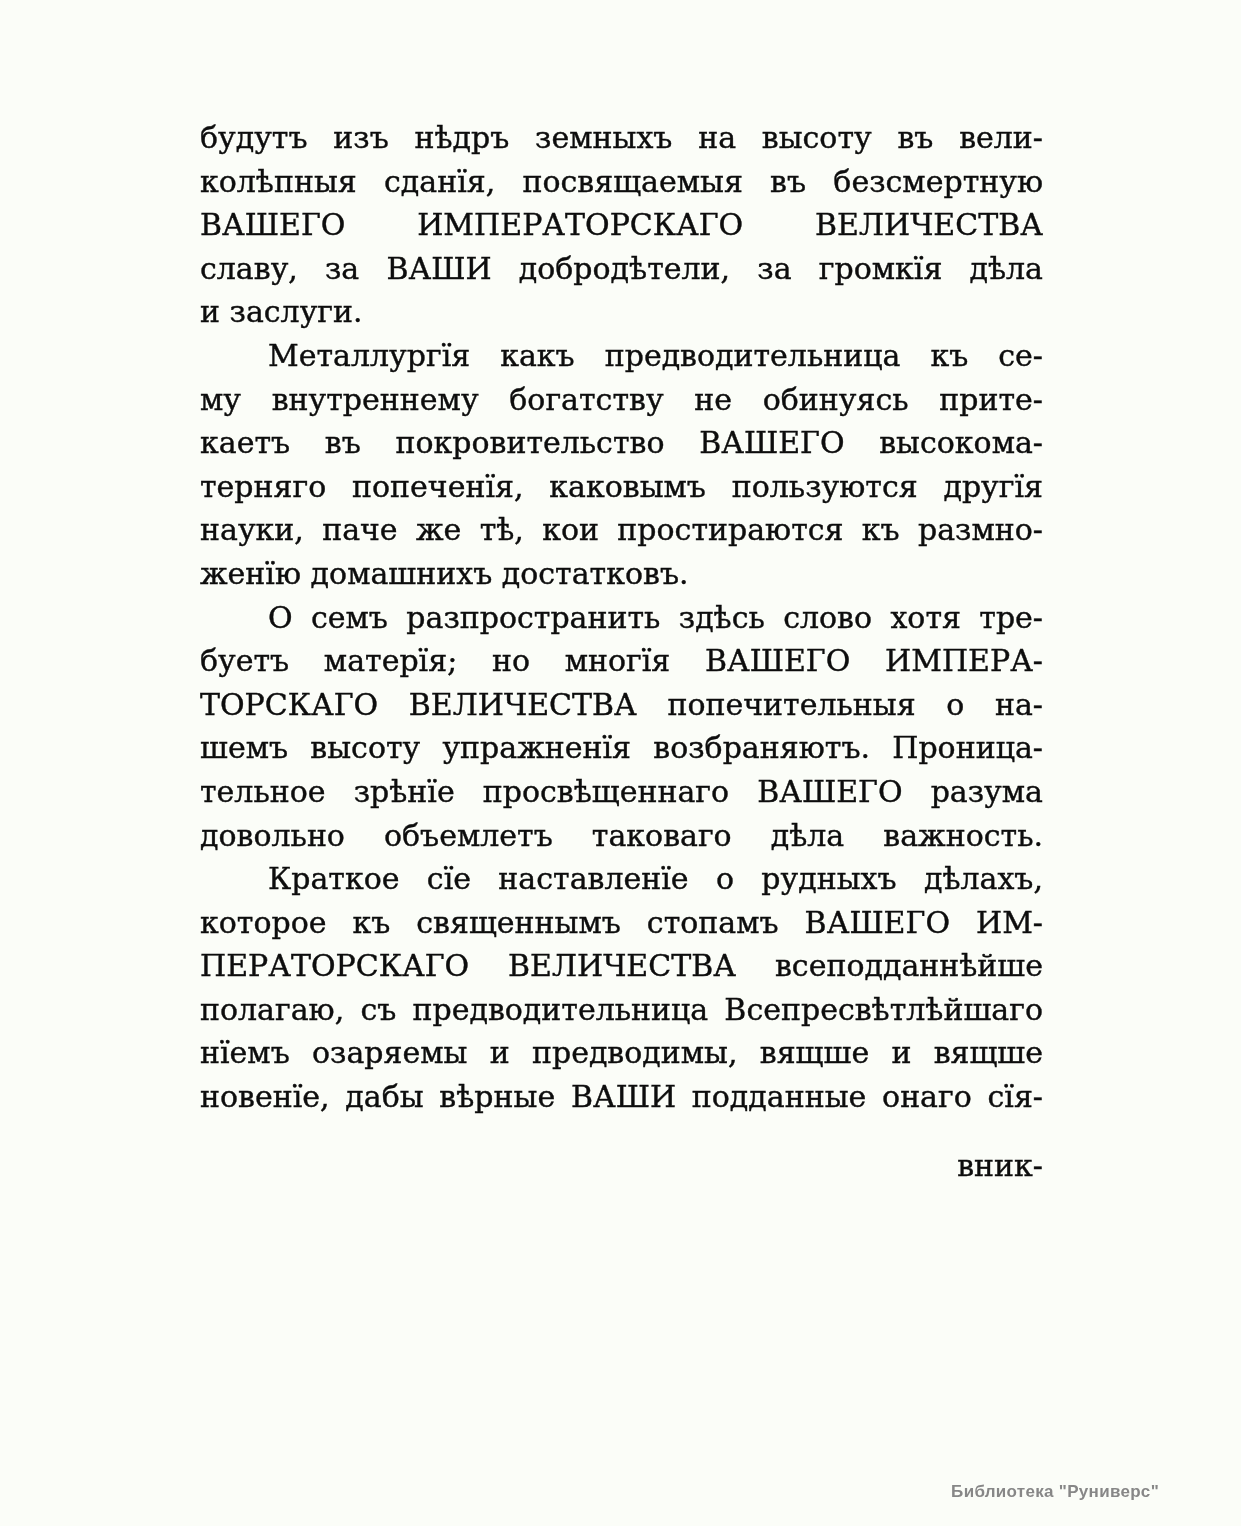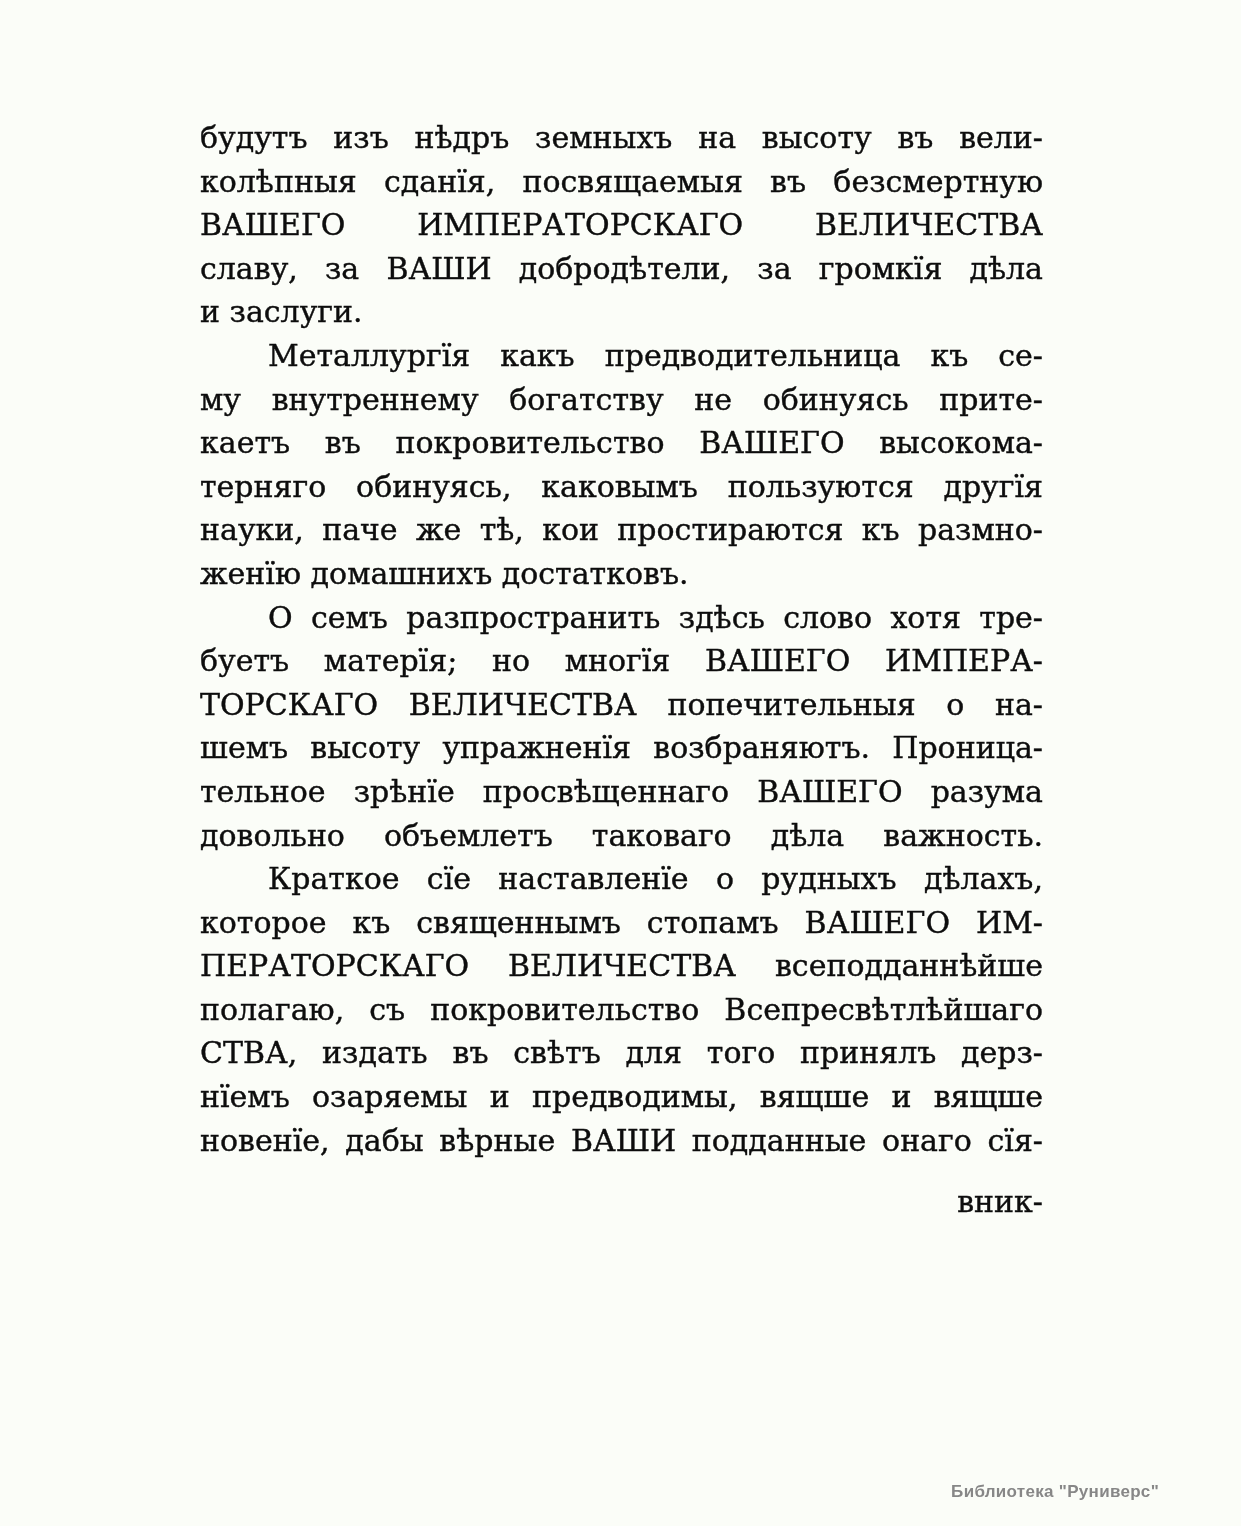--- a/index.html
+++ b/index.html
@@ -40,21 +40,21 @@
   .text-line.no-just {
     text-align: right;
     text-align-last: left;
   }
   .text-line.indent {
     text-indent: 68px;
   }
   .catchword-line {
     text-align: left;
     text-align-last: right;
-    margin-top: 18px;
+    margin-top: 25px;
   }
   .watermark {
     position: absolute;
     right: 82px;
     bottom: 24px;
     font-family: "Liberation Sans", sans-serif;
     font-weight: bold;
     font-size: 17px;
     color: #878787;
     letter-spacing: 0.3px;
@@ -71,38 +71,37 @@
         <div class="text-line">будутъ изъ нѣдръ земныхъ на высоту въ вели-</div>
         <div class="text-line">колѣпныя сданїя, посвящаемыя въ безсмертную</div>
         <div class="text-line">ВАШЕГО ИМПЕРАТОРСКАГО ВЕЛИЧЕСТВА</div>
         <div class="text-line">славу, за ВАШИ добродѣтели, за громкїя дѣла</div>
         <div class="text-line no-just">и заслуги.</div>
       </div>
       <div class="paragraph">
         <div class="text-line indent">Металлургїя какъ предводительница къ се-</div>
         <div class="text-line">му внутреннему богатству не обинуясь прите-</div>
         <div class="text-line">каетъ въ покровительство ВАШЕГО высокома-</div>
-        <div class="text-line">терняго обинуясь, каковымъ пользуются другїя</div>
+        <div class="text-line">терняго попеченїя, каковымъ пользуются другїя</div>
         <div class="text-line">науки, паче же тѣ, кои простираются къ размно-</div>
         <div class="text-line no-just">женїю домашнихъ достатковъ.</div>
       </div>
       <div class="paragraph">
         <div class="text-line indent">О семъ разпространить здѣсь слово хотя тре-</div>
         <div class="text-line">буетъ матерїя; но многїя ВАШЕГО ИМПЕРА-</div>
         <div class="text-line">ТОРСКАГО ВЕЛИЧЕСТВА попечительныя о на-</div>
         <div class="text-line">шемъ высоту упражненїя возбраняютъ. Проница-</div>
         <div class="text-line">тельное зрѣнїе просвѣщеннаго ВАШЕГО разума</div>
         <div class="text-line">довольно объемлетъ таковаго дѣла важность.</div>
       </div>
       <div class="paragraph">
         <div class="text-line indent">Краткое сїе наставленїе о рудныхъ дѣлахъ,</div>
         <div class="text-line">которое къ священнымъ стопамъ ВАШЕГО ИМ-</div>
         <div class="text-line">ПЕРАТОРСКАГО ВЕЛИЧЕСТВА всеподданнѣйше</div>
-        <div class="text-line">полагаю, съ покровительство Всепресвѣтлѣйшаго</div>
-        <div class="text-line">СТВА, издать въ свѣтъ для того принялъ дерз-</div>
+        <div class="text-line">полагаю, съ предводительница Всепресвѣтлѣйшаго</div>
         <div class="text-line">нїемъ озаряемы и предводимы, вящше и вящше</div>
         <div class="text-line">новенїе, дабы вѣрные ВАШИ подданные онаго сїя-</div>
       </div>
       <div class="catchword-line" id="catchword-slot">вник-</div>
   </div>
 
   <div class="watermark">Библиотека "Руниверс"</div>
 
 </div>
 

